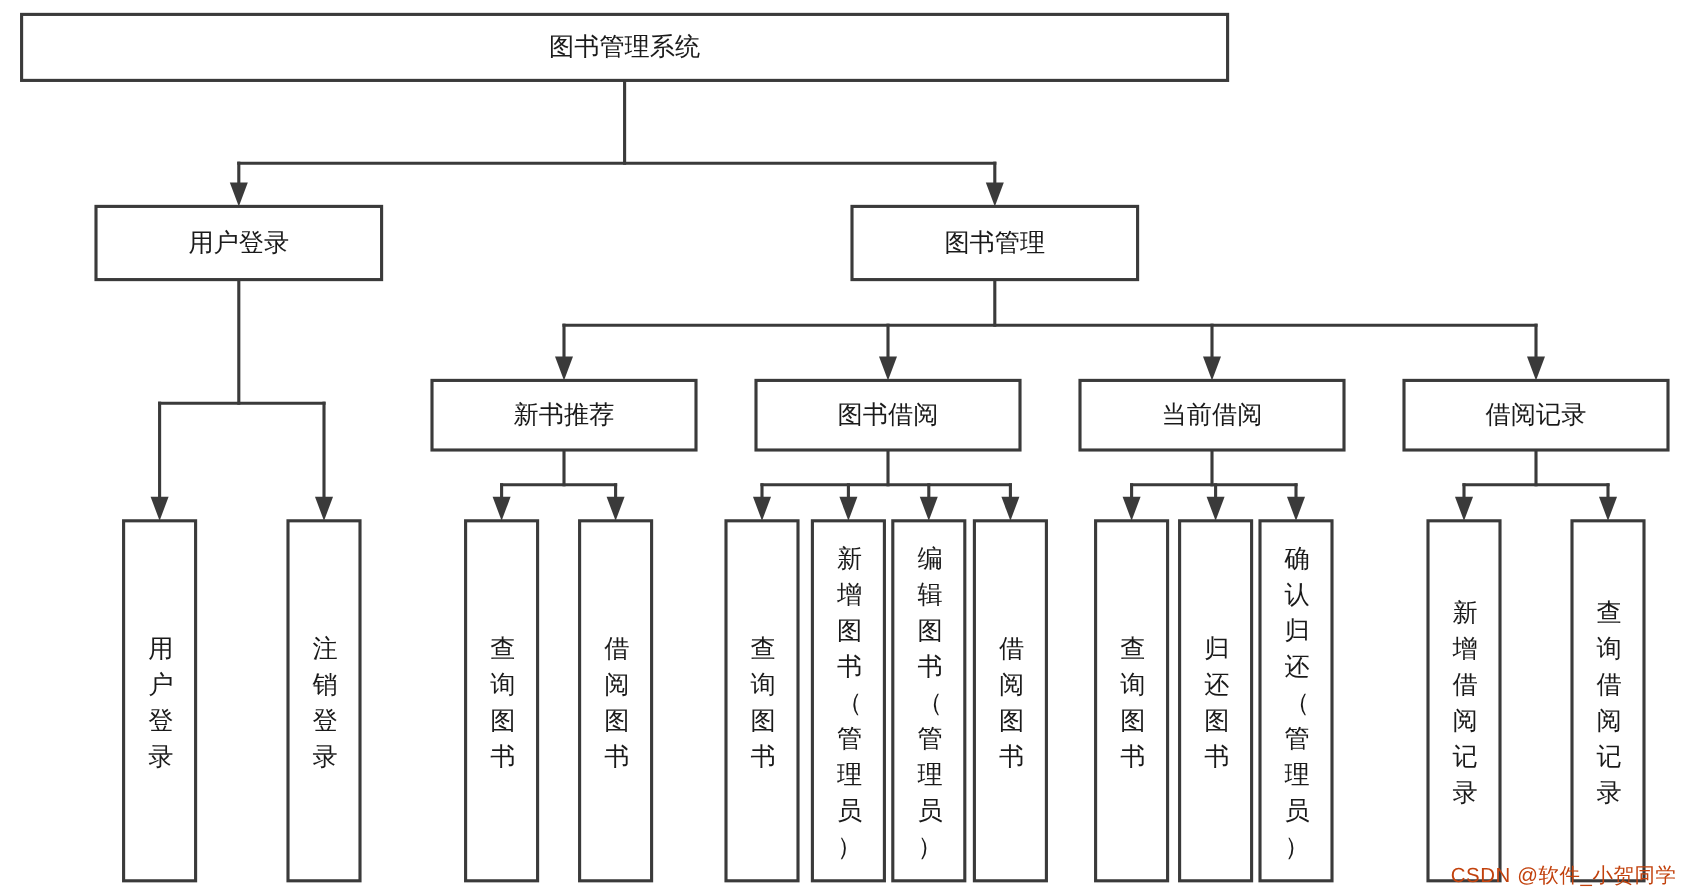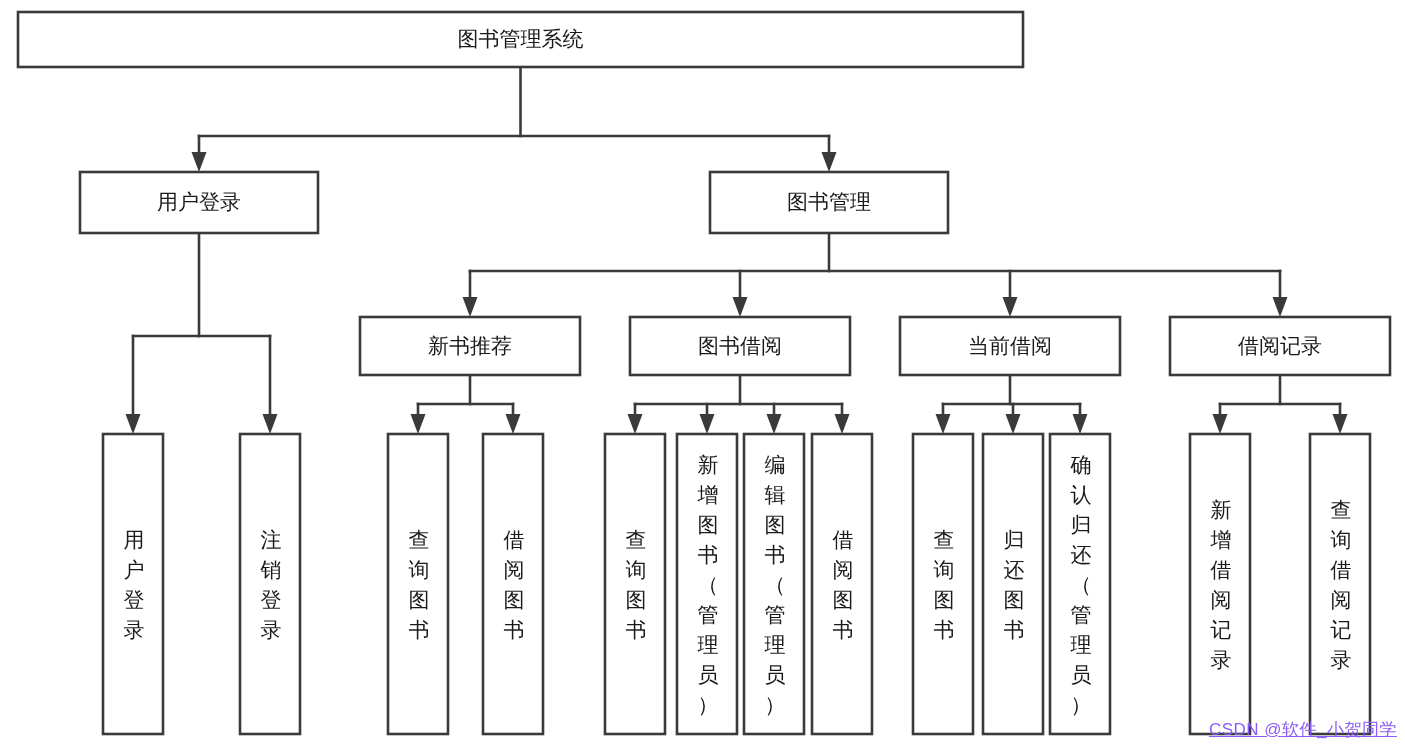--- a/index.html
+++ b/index.html
@@ -53,25 +53,24 @@
     font-size: 21px;
     fill: #1a1a1a;
     text-anchor: middle;
   }
   .watermark {
     position: absolute;
     right: 8px;
     bottom: 6px;
     font-family: "Liberation Sans", "DejaVu Sans", sans-serif;
     font-size: 17px;
-    color: #8b5cf6;
+    color: #c2410c;
     letter-spacing: 0.5px;
     white-space: nowrap;
     pointer-events: none;
-    text-decoration: underline;
   }
 </style>
 </head>
 <body>
 
 <div id="diagram-root">
   <svg id="tree-svg" viewBox="0 0 1405 747">
     <g id="edge-layer">
         <path d="M 520.5 67 L 520.5 136" class="connector"></path>
         <path d="M 199 136 L 829 136" class="connector"></path>

